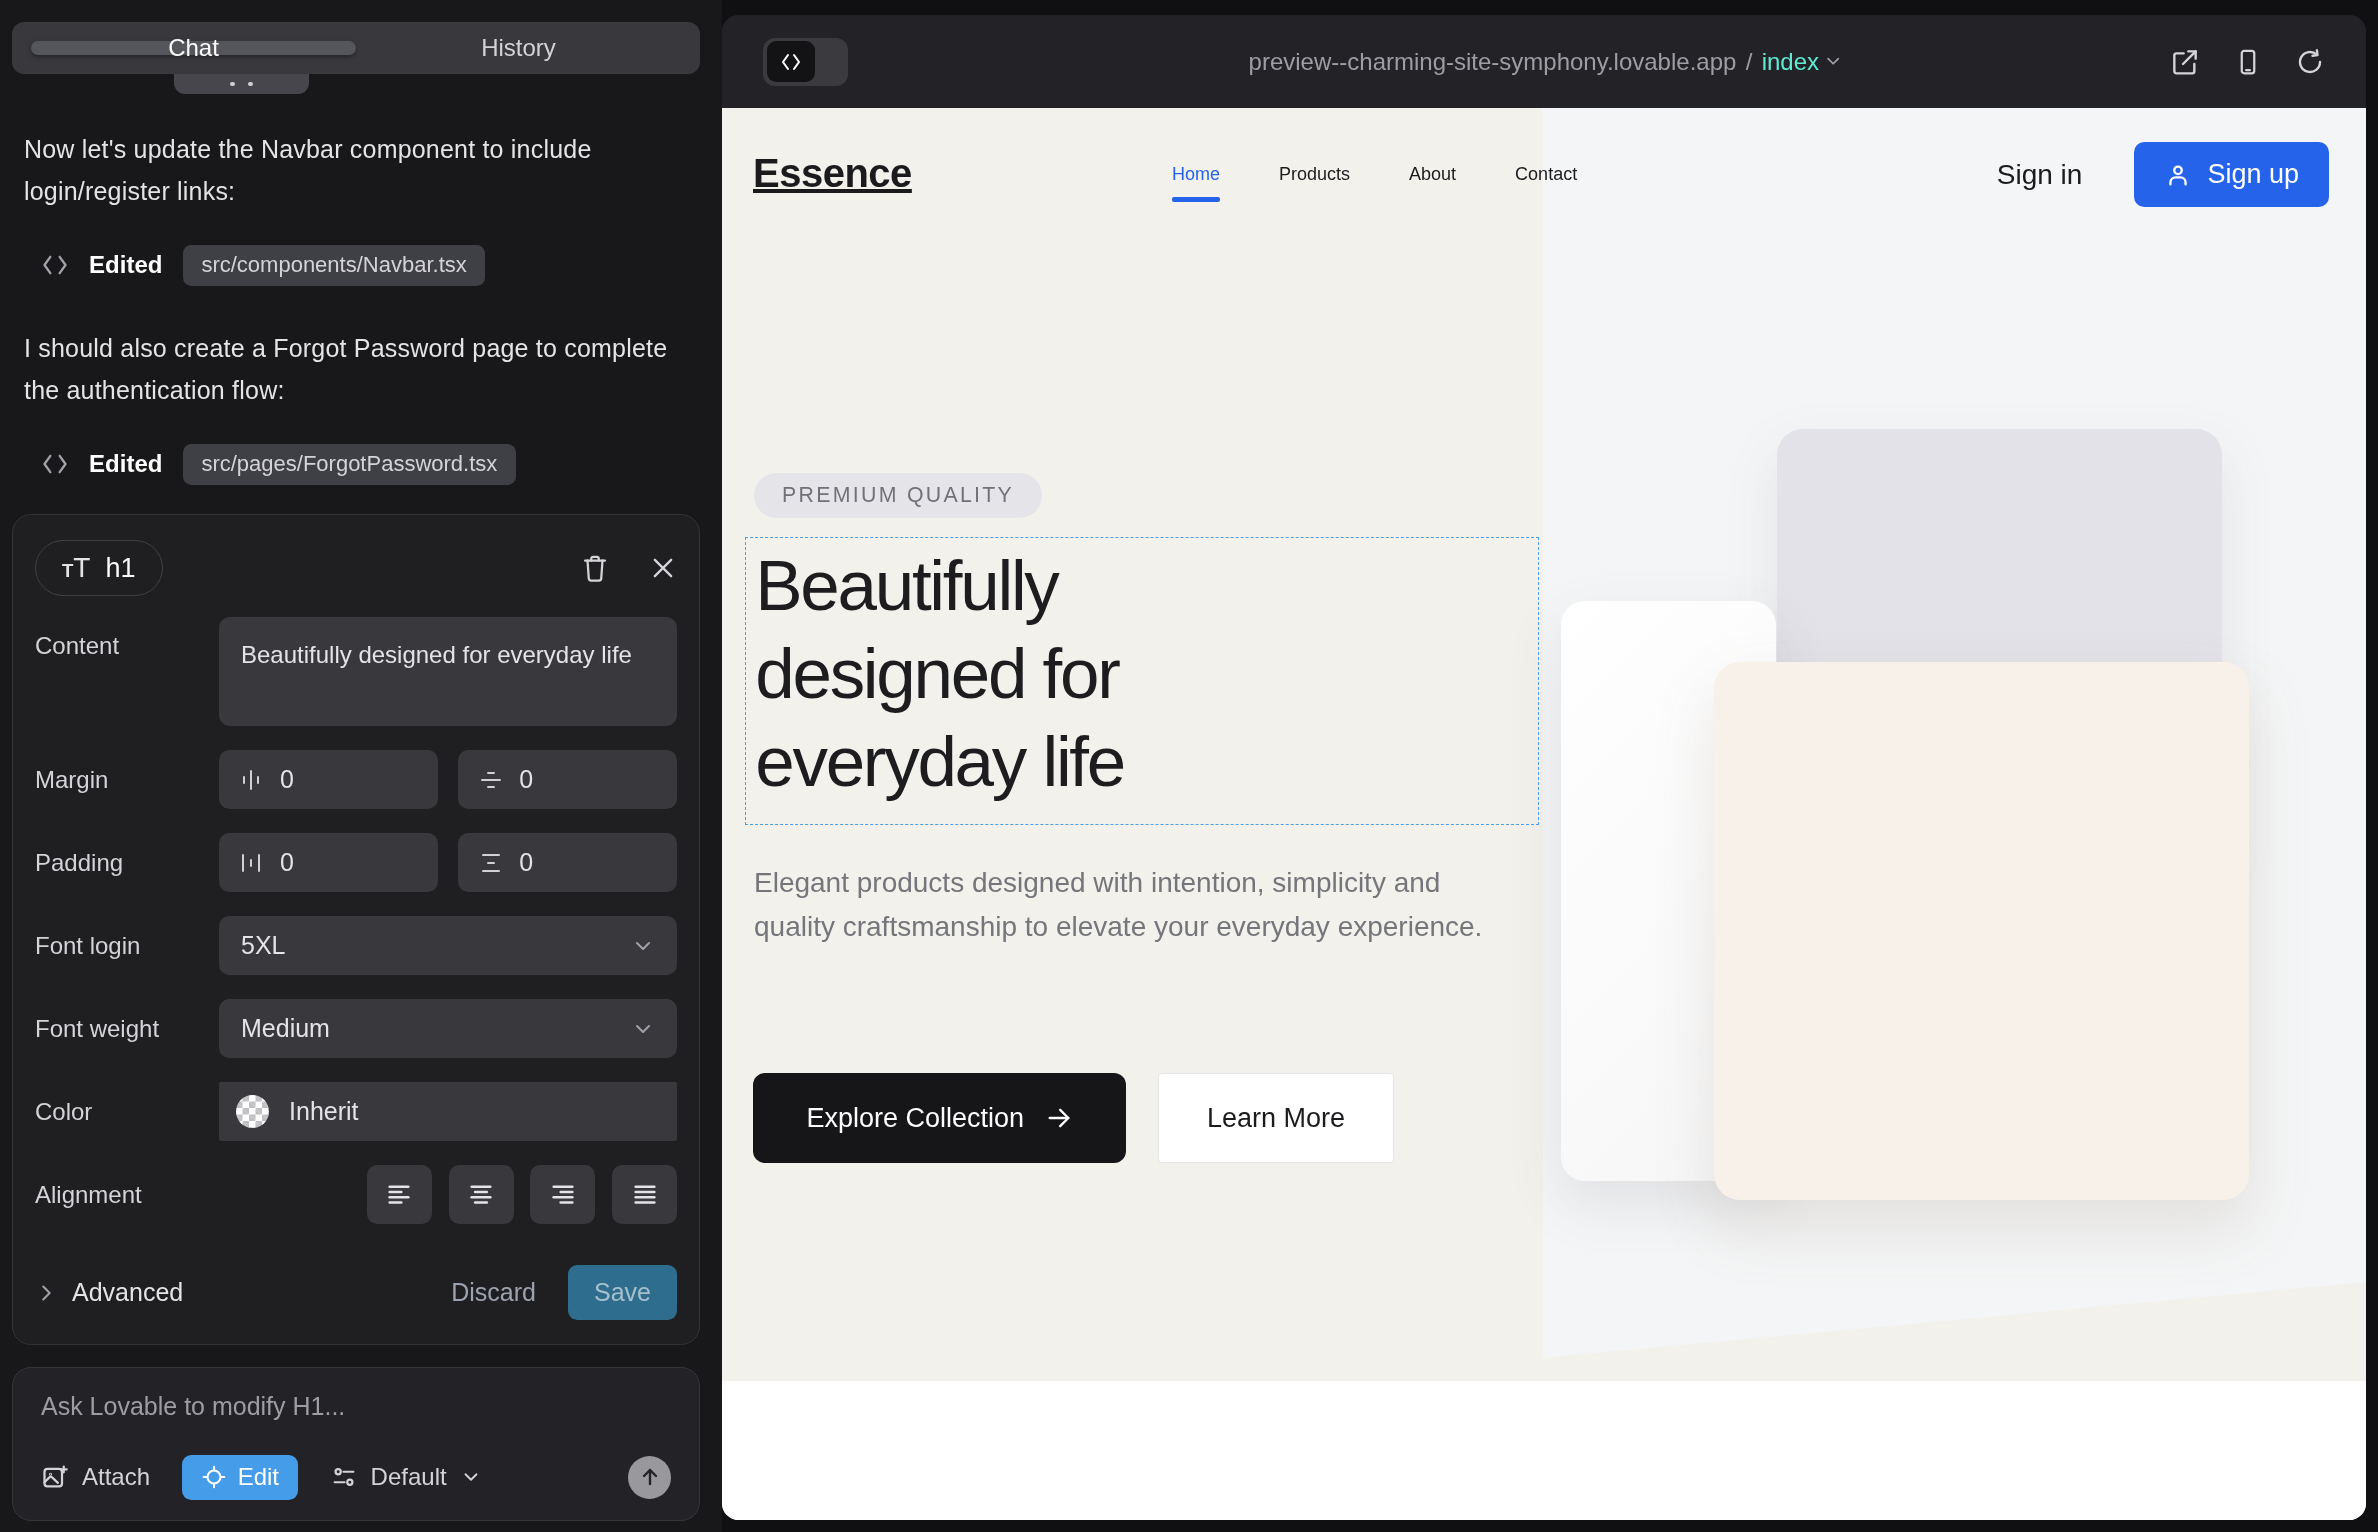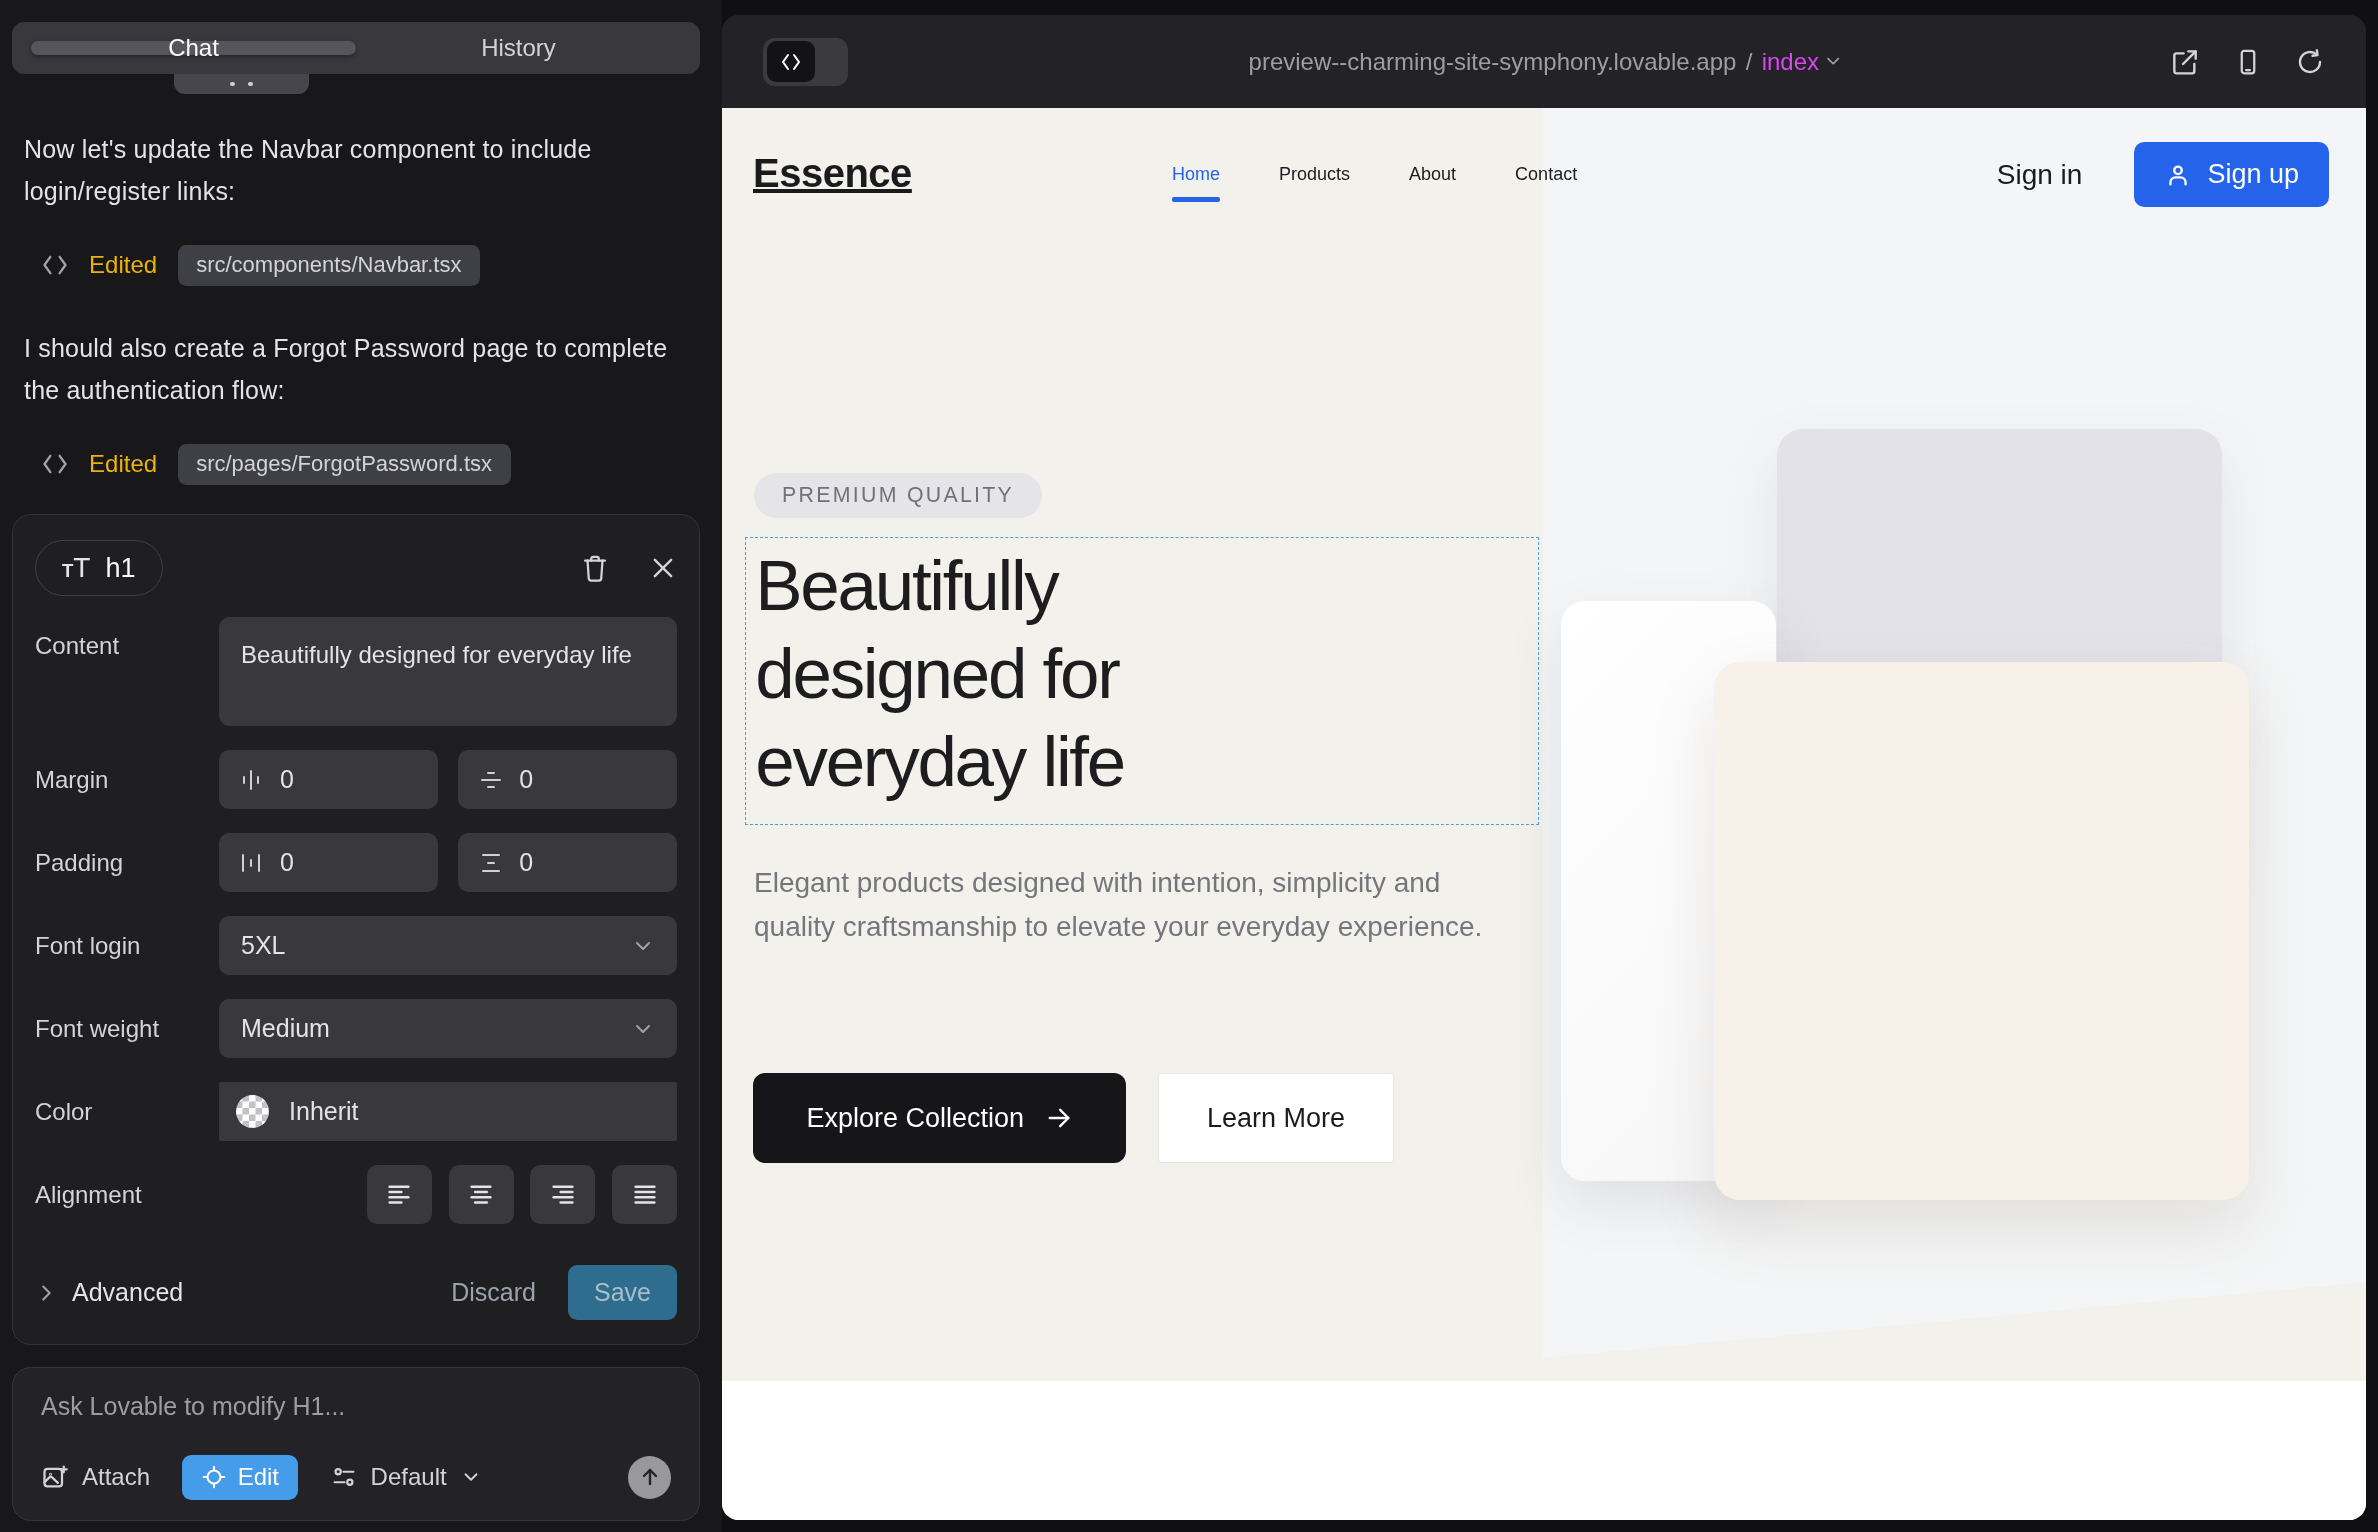--- a/index.html
+++ b/index.html
@@ -28,21 +28,21 @@
   .scroll-remnant {
     position: absolute; left: 174px; top: 74px; width: 135px; height: 20.4px;
     background: #46464c; border-radius: 0 0 11px 11px;
     display: flex; align-items: center; justify-content: center; gap: 13px;
   }
   .scroll-remnant i { width: 4.6px; height: 4.6px; border-radius: 50%; background: #cfcfd4; }
 
   .chat-area { position: absolute; left: 24px; top: 128px; width: 673px; }
   .chat-msg { color: #e4e4e7; font-size: 25px; line-height: 1.68; letter-spacing: 0.2px; }
   .edited-row { display: flex; align-items: center; gap: 20.4px; margin: 33px 0 41px 16.7px; }
-  .edited-label { color: #eab308; font-size: 24px; font-weight: 400; }
+  .edited-label { color: #ffffff; font-size: 24px; font-weight: 700; }
   .file-chip {
     background: #3f3f46; color: #d4d4d8; font-size: 22px;
     padding: 7.4px 18.6px; border-radius: 8.3px; white-space: nowrap;
   }
   .code-icon { color: #a1a1aa; }
 
   
   .editor-panel {
     position: absolute; left: 12px; top: 514px; width: 688px; height: 831px;
     background: #1f1f22; border: 0.9px solid #333338; border-radius: 18.6px;
@@ -145,21 +145,21 @@
   .code-toggle-inner {
     width: 48px; height: 41px; background: #131316; border-radius: 9.3px;
     display: flex; align-items: center; justify-content: center; color: #fafafa;
   }
   .url-center {
     position: absolute; left: 4px; right: 0; text-align: center; font-size: 24px;
     display: flex; justify-content: center; align-items: center; gap: 9.3px; pointer-events: none;
   }
   .url-domain { color: #9d9da3; }
   .url-sep { color: #9d9da3; }
-  .url-page { color: #d946ef; display: flex; align-items: center; gap: 4px; }
+  .url-page { color: #5eead4; display: flex; align-items: center; gap: 4px; }
   .url-page .chev { color: #a1a1aa; }
   .topbar-actions { margin-left: auto; display: flex; align-items: center; gap: 32px; color: #d4d4d8; }
 
   .site { position: relative; height: 1412px; background: #f3f1ec; }
   .hero { position: relative; height: 1273px; overflow: hidden; }
   .hero-right { position: absolute; left: 821px; top: 0; width: 823px; height: 100%; background: #f4f5f6; }
   .hero-wedge {
     position: absolute; left: 0; bottom: 0; width: 100%; height: 111px; background: #f3f1ec;
     clip-path: polygon(0% 79%, 100% 11%, 100% 100%, 0% 100%);
   }

